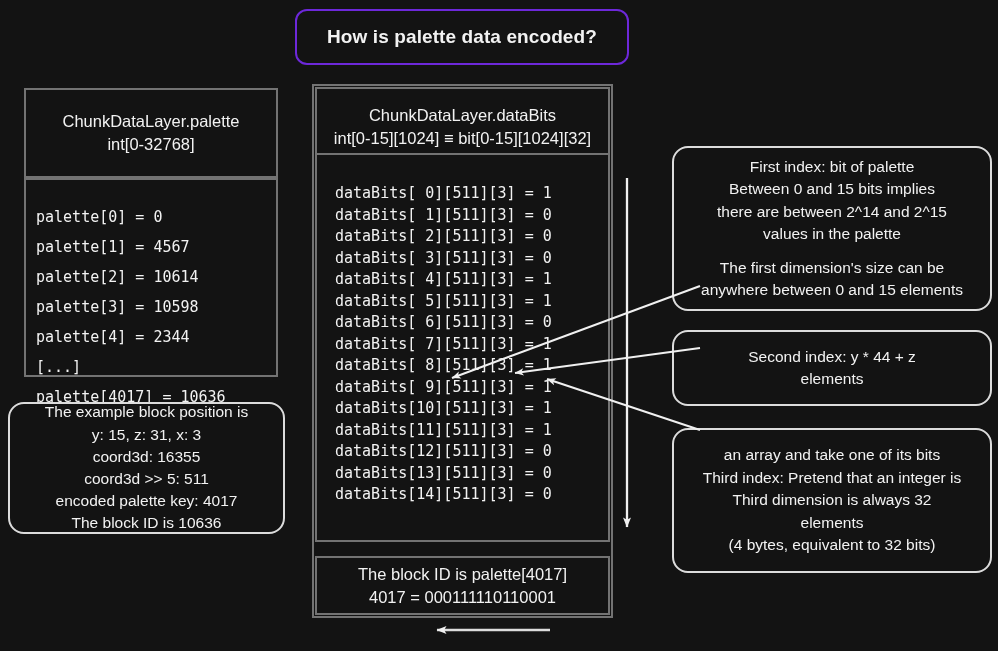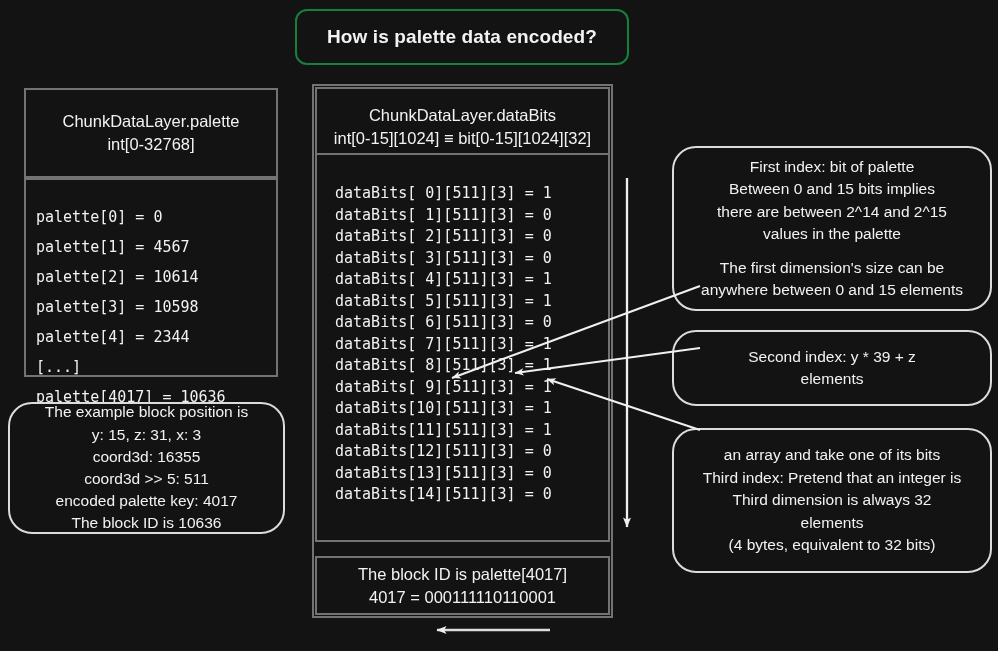--- a/index.html
+++ b/index.html
@@ -10,21 +10,21 @@
     font-family:"Liberation Sans",sans-serif;
     overflow:hidden;
     position:relative;
   }
   .stage{position:absolute;inset:0;width:998px;height:651px;}
   .abs{position:absolute;box-sizing:border-box;}
 
   
   #title-box{
     left:295px;top:9px;width:334px;height:56px;
-    border:2px solid #15803d;border-radius:12px;
+    border:2px solid #6d28d9;border-radius:12px;
     background:#131313;
     display:flex;align-items:center;justify-content:center;
   }
   #title-box .t{font-size:19px;font-weight:bold;letter-spacing:.1px;}
 
   
   .box{border:2px solid #737373;background:#131313;}
 
   
   #palette-head{
@@ -56,21 +56,21 @@
     padding:28px 0 0 18px;
   }
   #bits-foot{
     left:315px;top:556px;width:295px;height:59px;
     display:flex;flex-direction:column;align-items:center;justify-content:center;
   }
   #bits-foot .l{font-size:16.5px;line-height:22.5px;text-align:center;}
 
   
   .callout{
-    border:2px solid #dcdcdc;border-radius:24px;background:#131313;
+    border:2px solid #dcdcdc;border-radius:16px;background:#131313;
     display:flex;flex-direction:column;align-items:center;justify-content:center;
     text-align:right;
   }
   .callout .l{font-size:15.5px;line-height:22.5px;}
   .callout .l.blank{height:11px;}
 
   #callout-first{left:672px;top:146px;width:320px;height:165px;padding:4px 6px;}
   #callout-second{left:672px;top:330px;width:320px;height:76px;padding:2px 8px;}
   #callout-third{left:672px;top:428px;width:320px;height:145px;padding:2px 8px;}
   #callout-example{left:8px;top:402px;width:277px;height:132px;padding:2px 24px;}
@@ -132,21 +132,21 @@
     <div class="l">First index: bit of palette</div>
     <div class="l">Between 0 and 15 bits implies</div>
     <div class="l">there are between 2^14 and 2^15</div>
     <div class="l">values in the palette</div>
     <div class="l blank"></div>
     <div class="l">The first dimension's size can be</div>
     <div class="l">anywhere between 0 and 15 elements</div>
   </div>
 
   <div class="abs callout" id="callout-second">
-    <div class="l">Second index: y * 39 + z</div>
+    <div class="l">Second index: y * 44 + z</div>
     <div class="l">elements</div>
   </div>
 
   <div class="abs callout" id="callout-third">
     <div class="l">an array and take one of its bits</div>
     <div class="l">Third index: Pretend that an integer is</div>
     <div class="l">Third dimension is always 32</div>
     <div class="l">elements</div>
     <div class="l">(4 bytes, equivalent to 32 bits)</div>
   </div>

